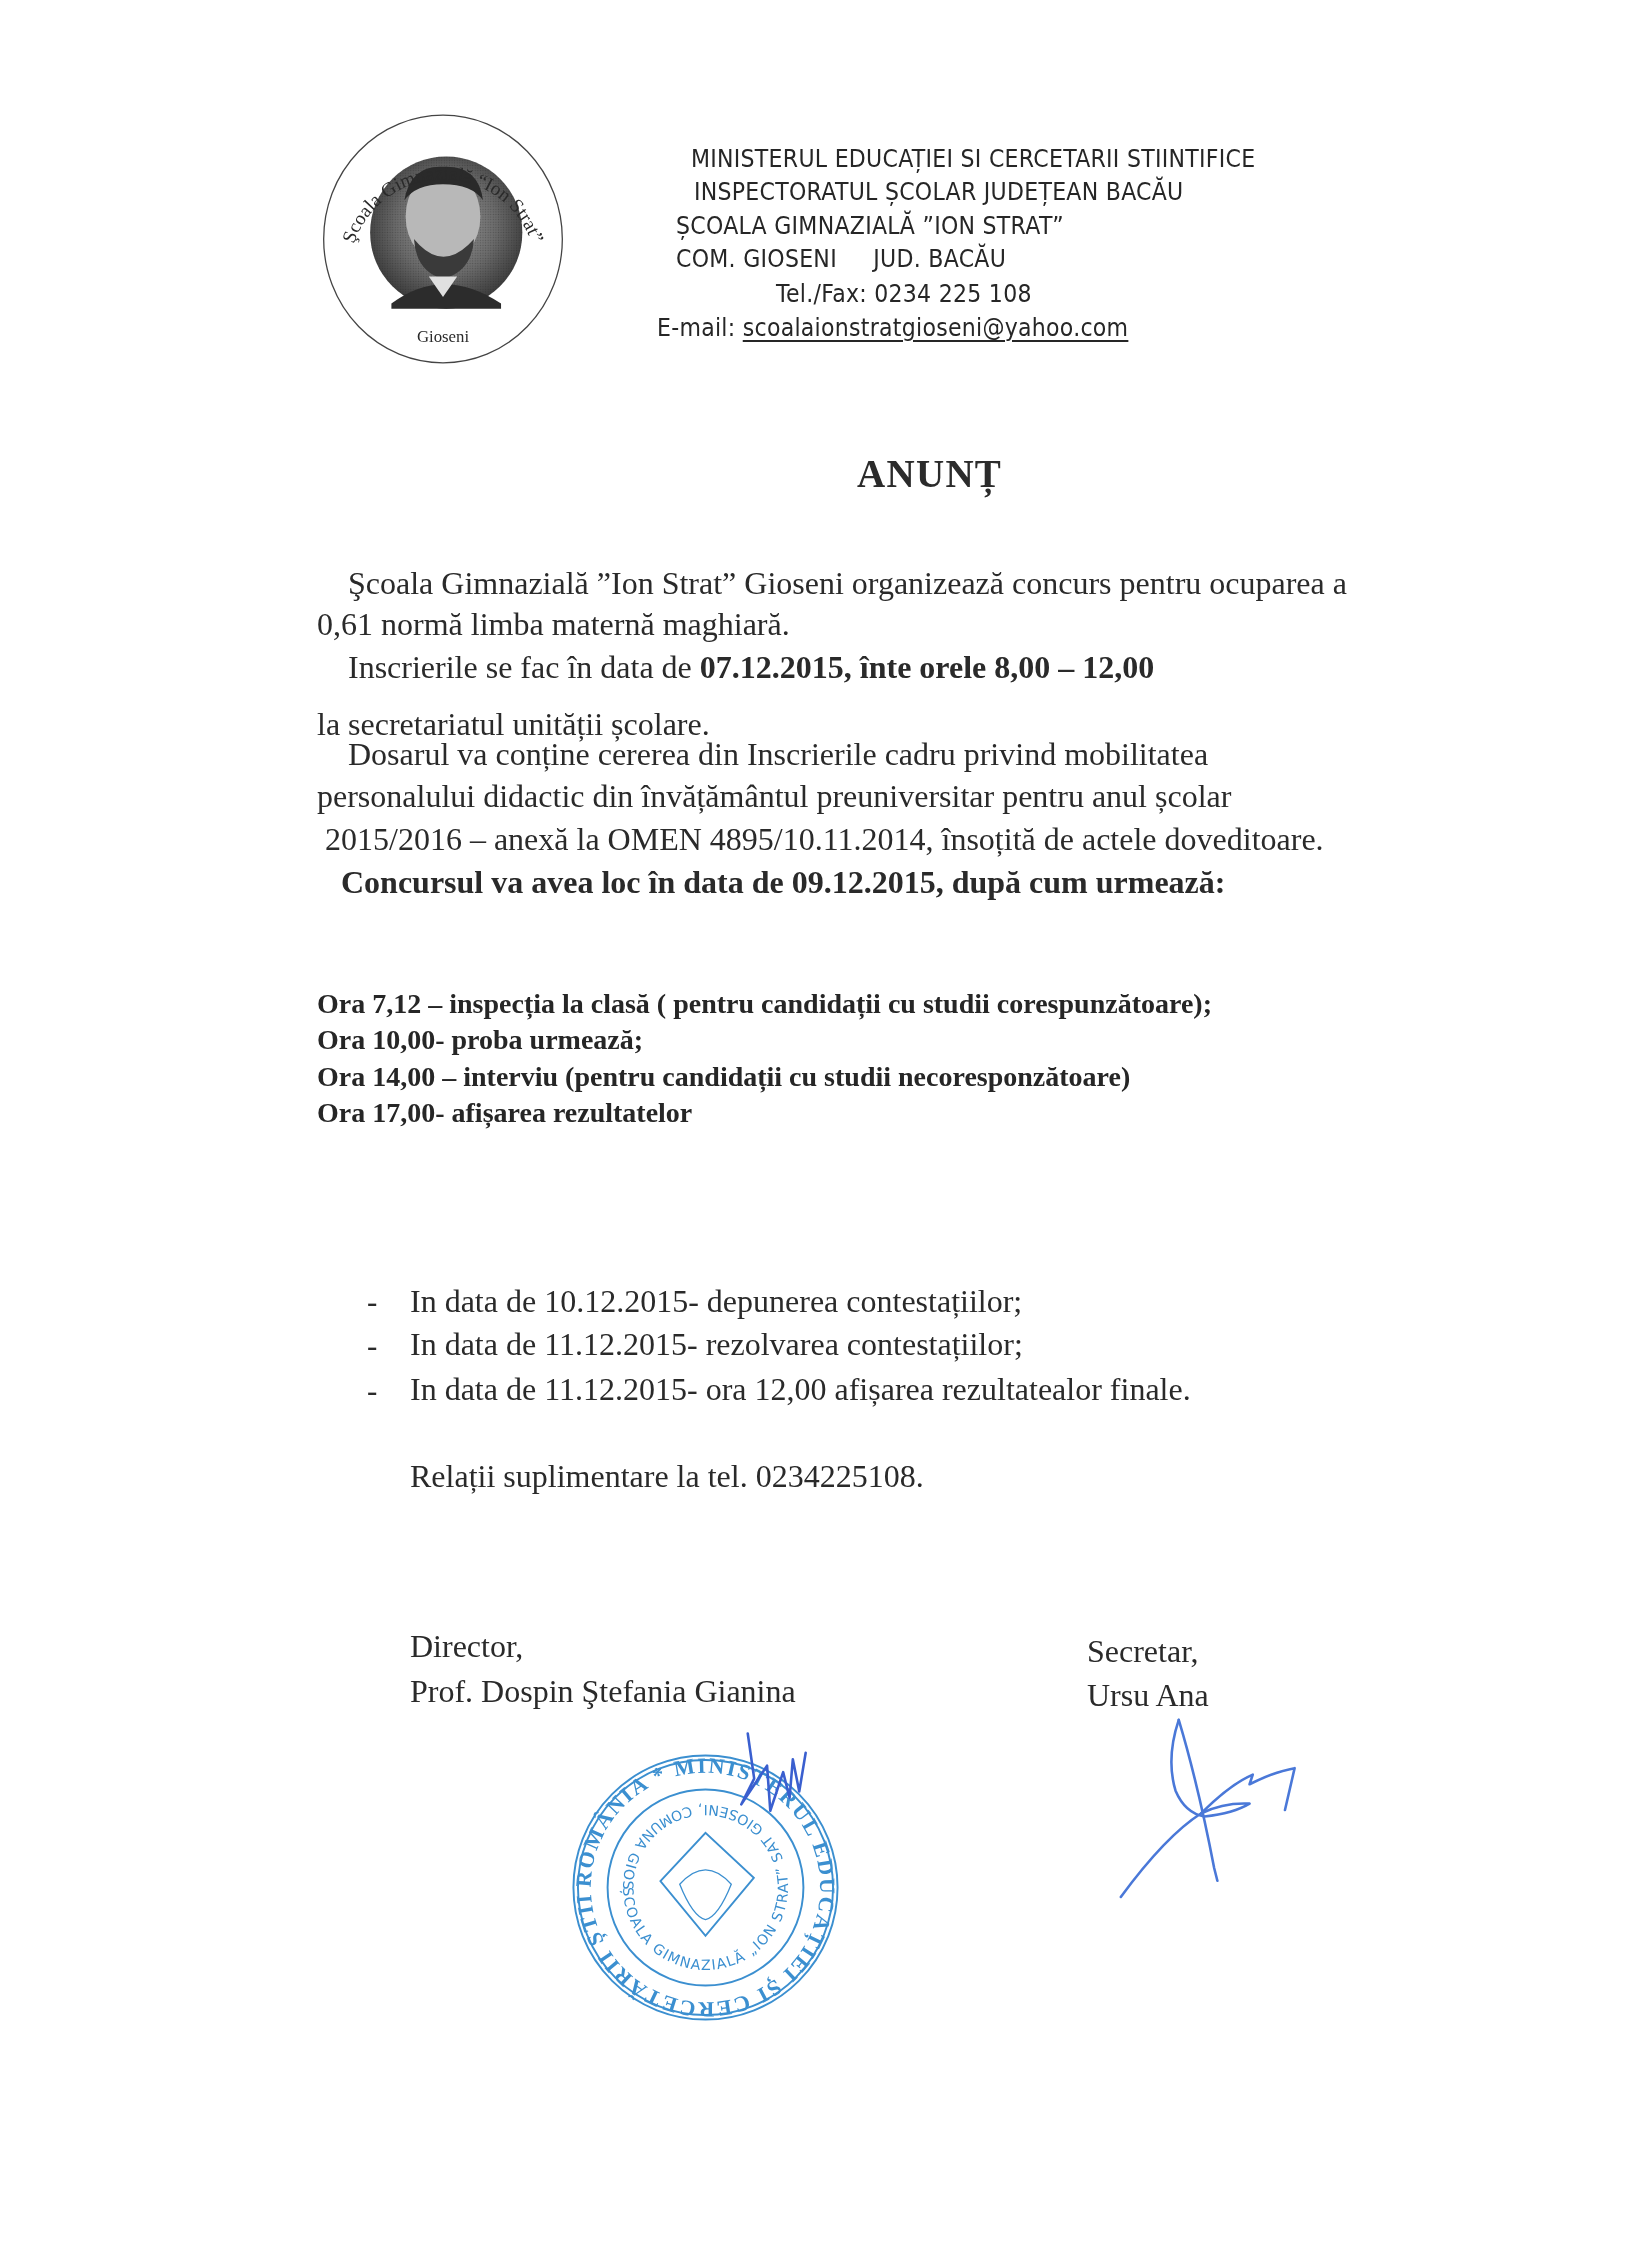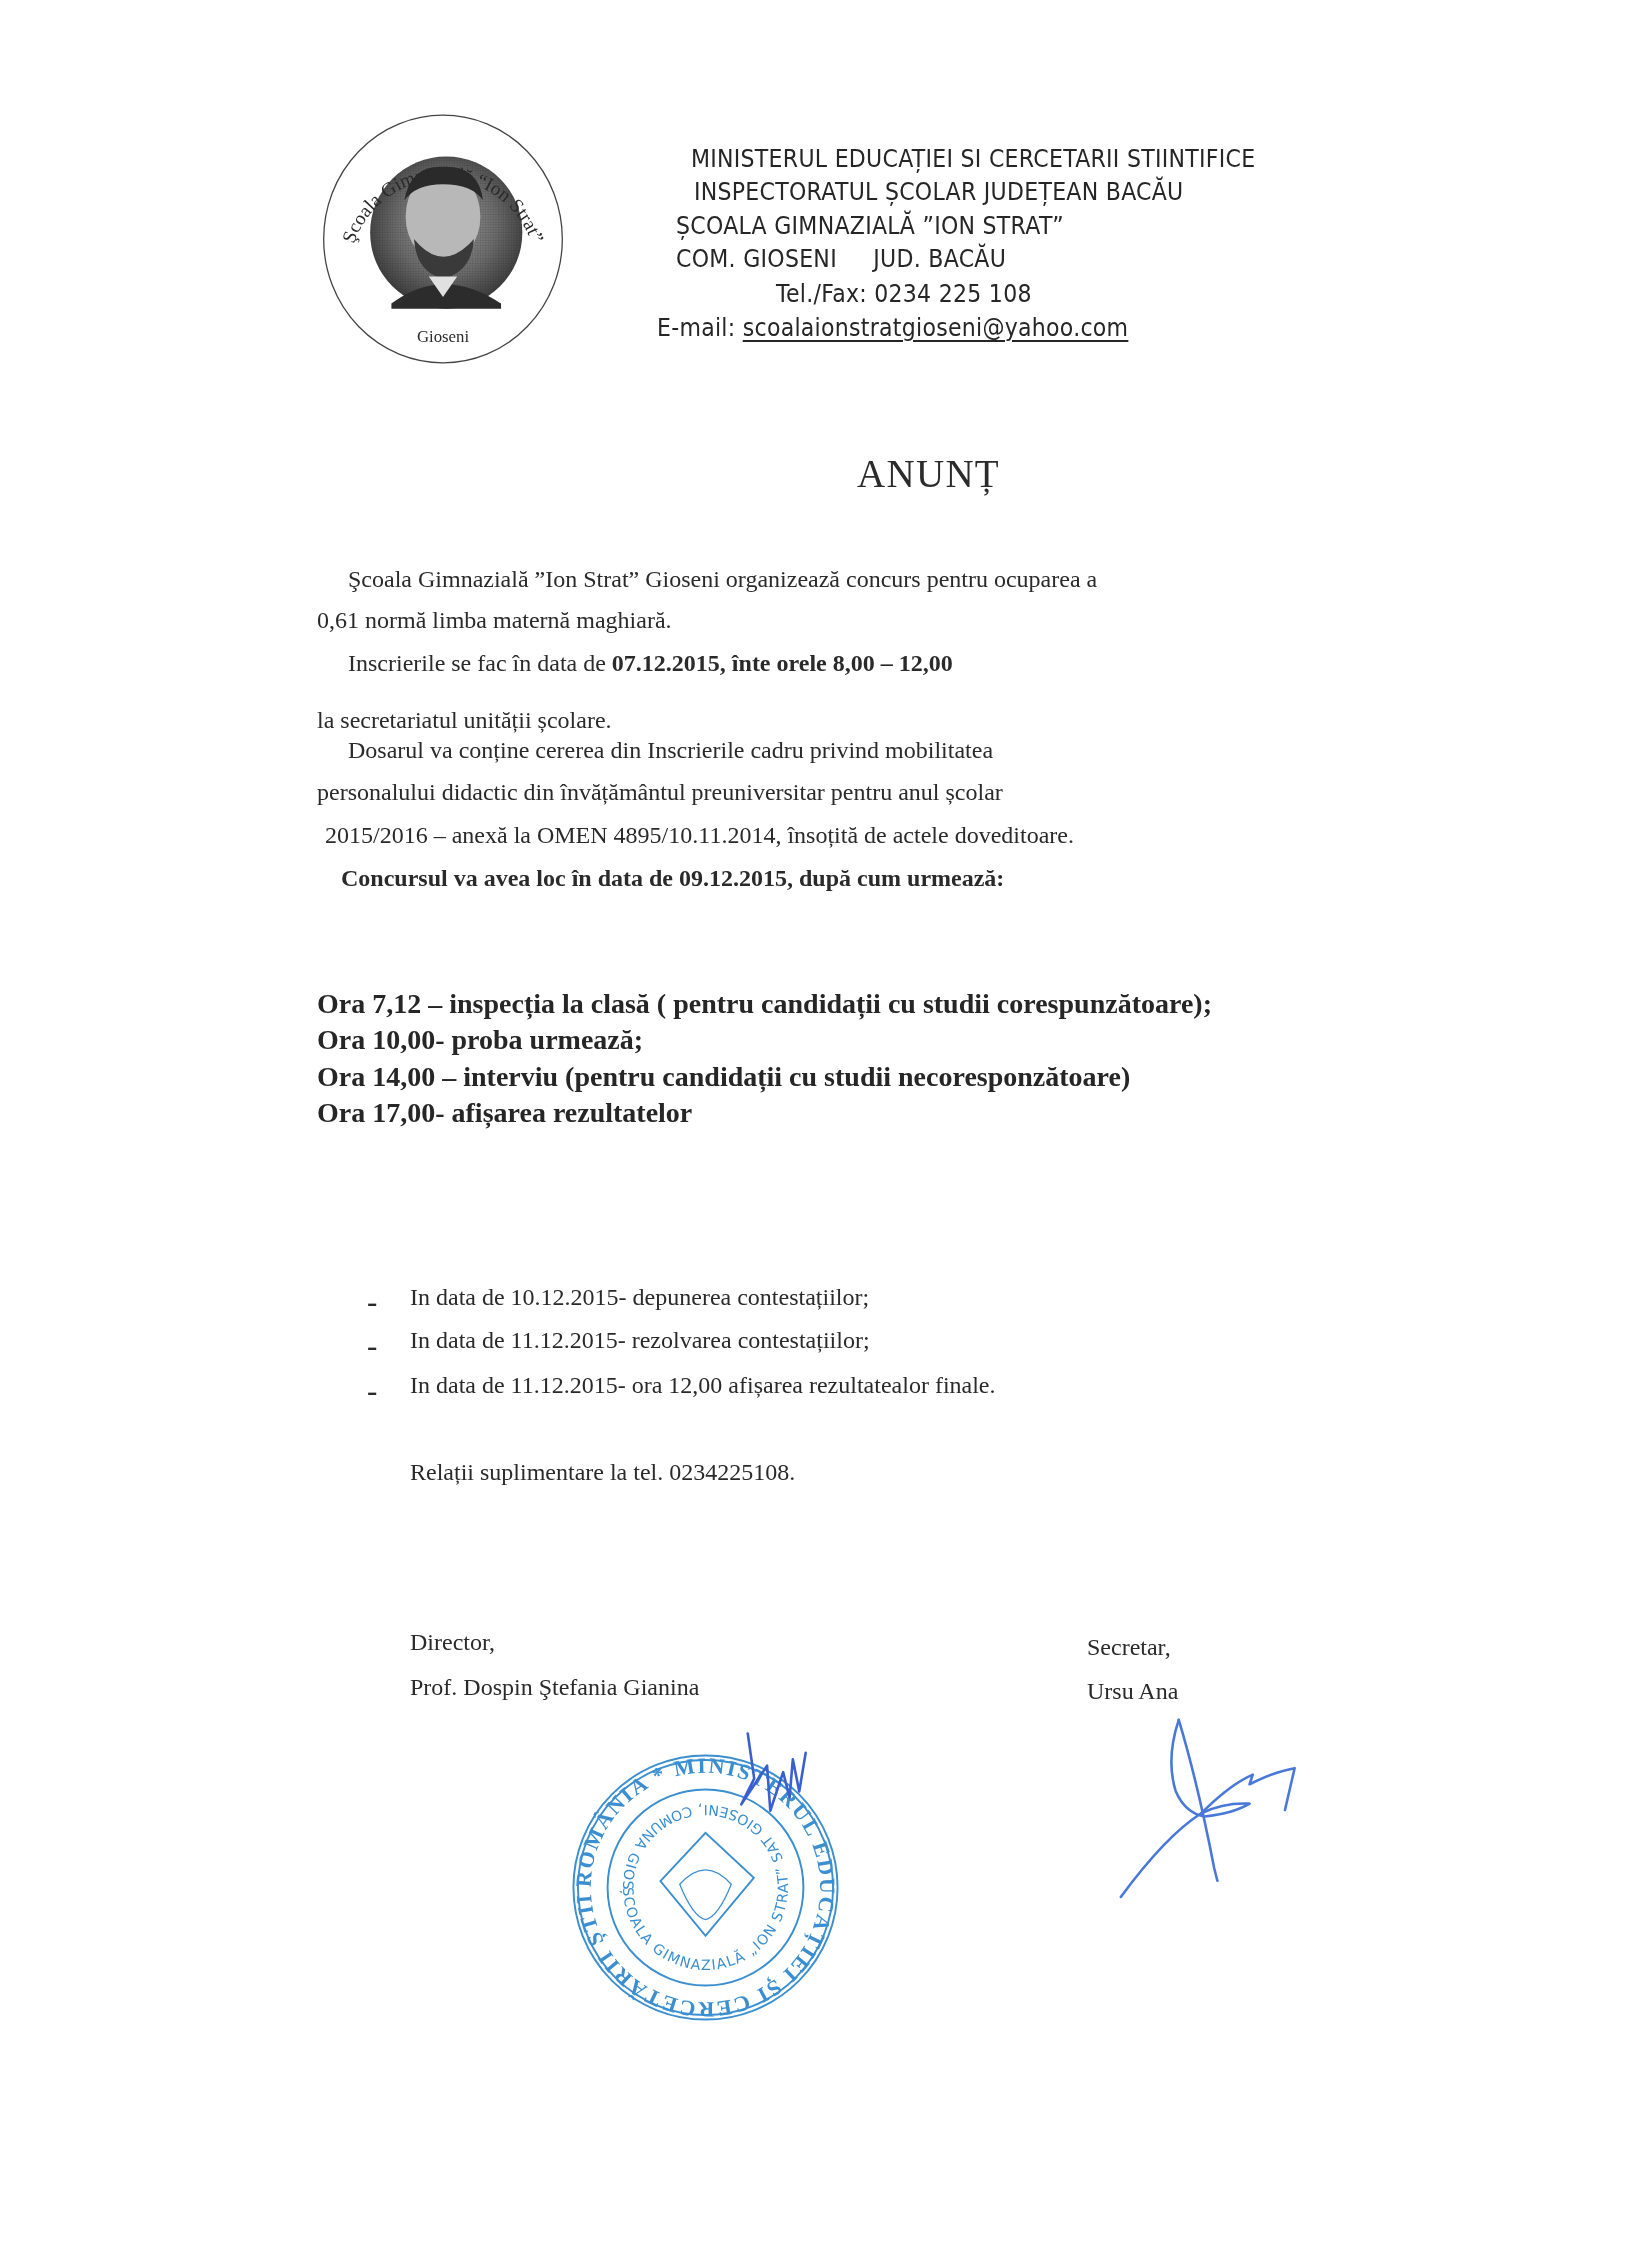--- a/index.html
+++ b/index.html
@@ -7,24 +7,24 @@
          font-family: "Liberation Serif", serif; color: #2a2a2a; }
   .abs { position: absolute; white-space: nowrap; }
 
   
   .hdr { font-family: "DejaVu Sans", sans-serif; font-size: 24.5px; letter-spacing: 0.3px;
          color: #262626; transform: scaleX(0.9); transform-origin: left top; line-height: 1; }
   .hdr u { text-decoration: underline; text-underline-offset: 3.9px; text-decoration-thickness: 1.9px; }
 
   .logo { left: 314px; top: 110px; width: 258px; height: 258px; }
 
-  .title { font-family: "Liberation Serif", serif; font-weight: normal; font-size: 39px;
+  .title { font-family: "Liberation Serif", serif; font-weight: bold; font-size: 39px;
            left: 857px; top: 451px; letter-spacing: 1.3px; color: #2b2b2b; }
 
-  .body { font-size: 24px; line-height: 1; color: #2a2a2a; }
+  .body { font-size: 32px; line-height: 1; color: #2a2a2a; }
   .b { font-weight: bold; }
   .sched { font-size: 28px; font-weight: bold; line-height: 1; color: #262626; }
 
   .dash { font-size: 31px; }
   .stamp { left: 567px; top: 1749px; width: 277px; height: 277px; }
   .sig { left: 1095px; top: 1707px; width: 219px; height: 206px; }
   .sig2 { left: 722px; top: 1727px; width: 103px; height: 116px; }
 </style>
 </head>
 <body>

